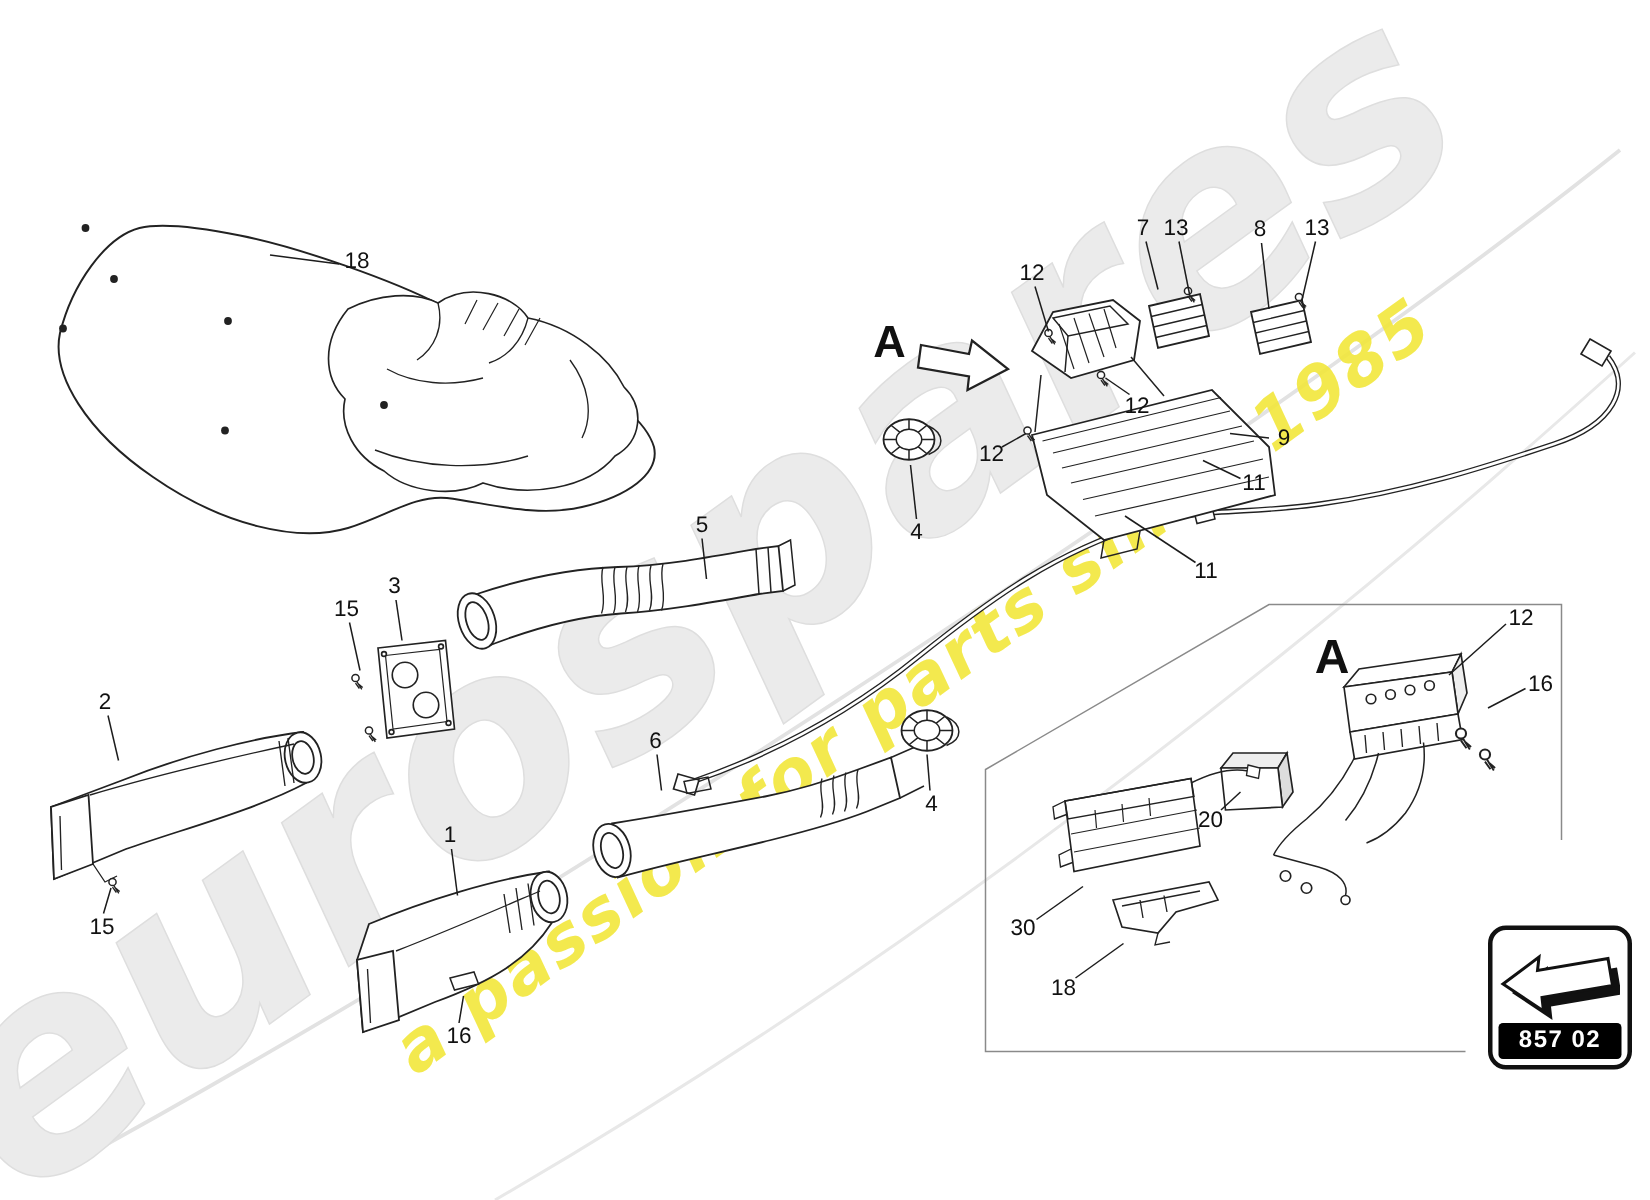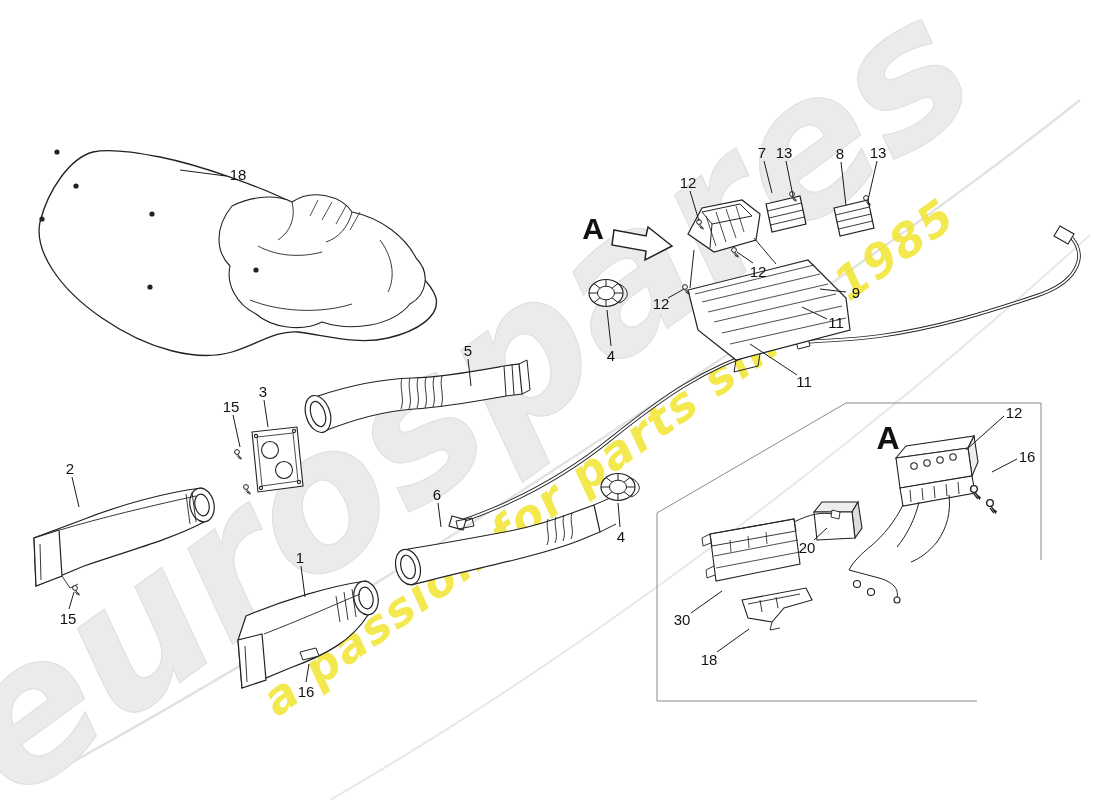--- a/index.html
+++ b/index.html
@@ -245,14 +245,21 @@
 <div class="callout" style="left:306px;top:691px">16</div>
 <div class="callout" style="left:1014px;top:412px">12</div>
 <div class="callout" style="left:1027px;top:456px">16</div>
 <div class="callout" style="left:807px;top:547px">20</div>
 <div class="callout" style="left:682px;top:619px">30</div>
 <div class="callout" style="left:709px;top:659px">18</div>
 
 <div class="section-letter" style="left:593px;top:229px">A</div>
 <div class="section-letter" style="left:888px;top:438px;font-size:32px">A</div>
 
-
+<div class="part-code-box">
+  <svg width="80" height="54" viewBox="0 0 80 54" style="position:static">
+    <polygon points="8,36 32,18 31,27 78,19 81,37 34,45 35,54" fill="#111"></polygon>
+    <polygon points="2,30 26,12 25,21 72,13 75,31 28,39 29,48" fill="#fff" stroke="#111" stroke-width="2"></polygon>
+  </svg>
+  <div class="part-code-label">857 02</div>
 </div>
 
+</div>
+
 </body></html>

